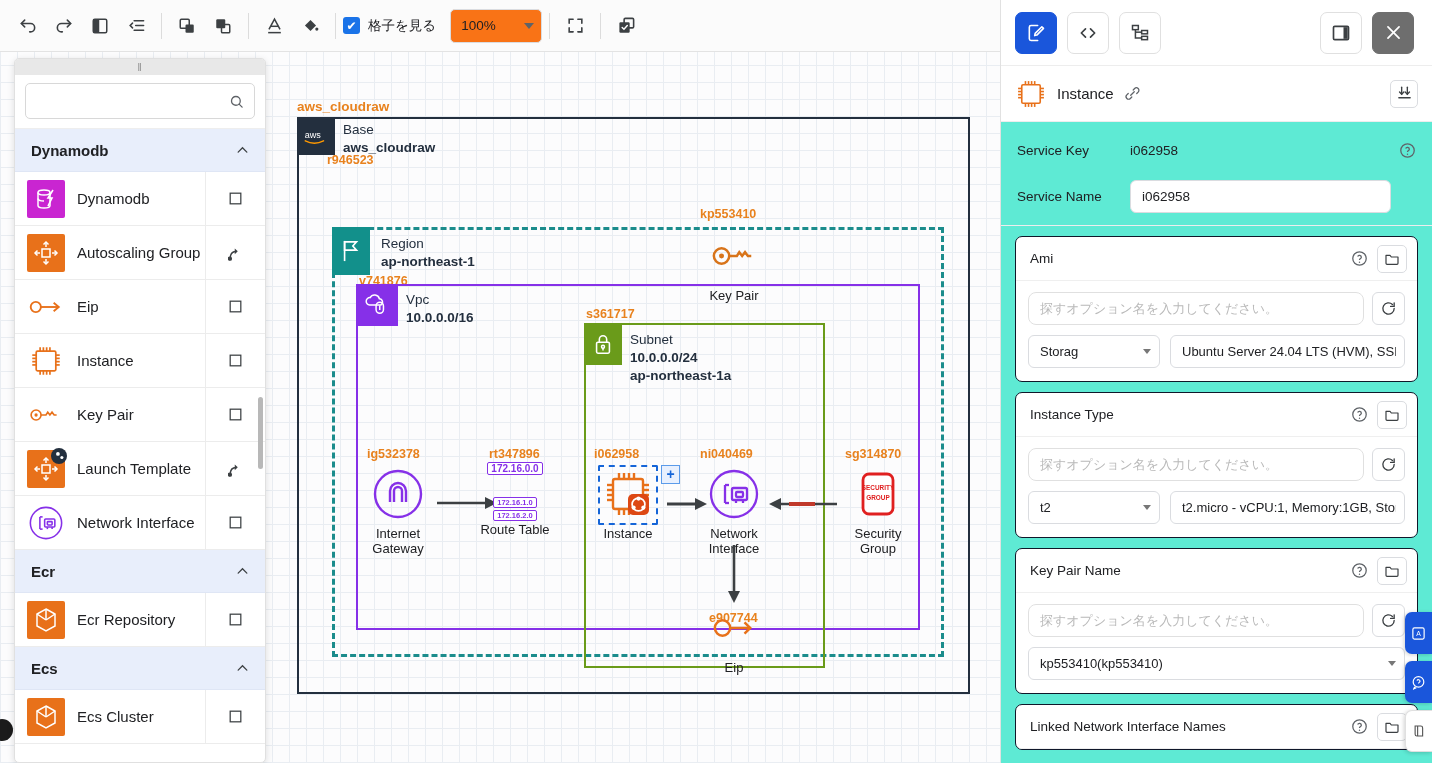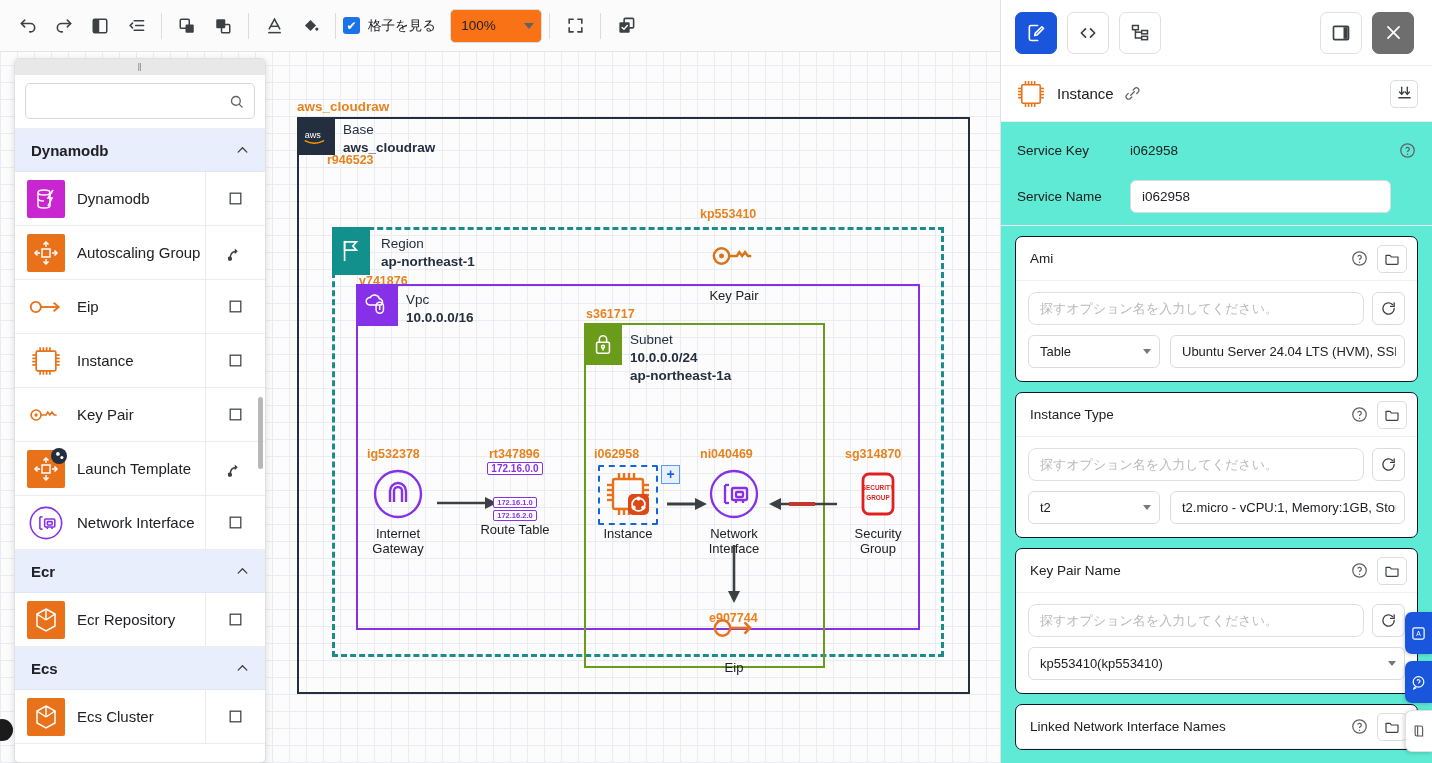--- a/index.html
+++ b/index.html
@@ -875,21 +875,21 @@
           <input class="srch-input" type="text" placeholder="探すオプション名を入力してください。" style="">
           <div class="refresh-btn">
             <svg width="17" height="17" viewBox="0 0 24 24" fill="none" stroke="#3c4043" stroke-width="1.9" stroke-linecap="round">
               <path d="M20 12a8 8 0 1 1-2.4-5.7"></path>
                 <polyline points="20 4 20 9 15 9"></polyline>
             </svg>
           </div>
         </div>
         <div class="sel-row">
           <div class="sel sel-sm">
-            <span class="txt">Table</span>
+            <span class="txt">Storag</span>
             <span class="caret-sm"></span>
           </div>
           <div class="sel sel-lg">
             <span class="txt">Ubuntu Server 24.04 LTS (HVM), SSD V</span>
           </div>
         </div>
       </div>
     </div>
 
     <div class="card">

